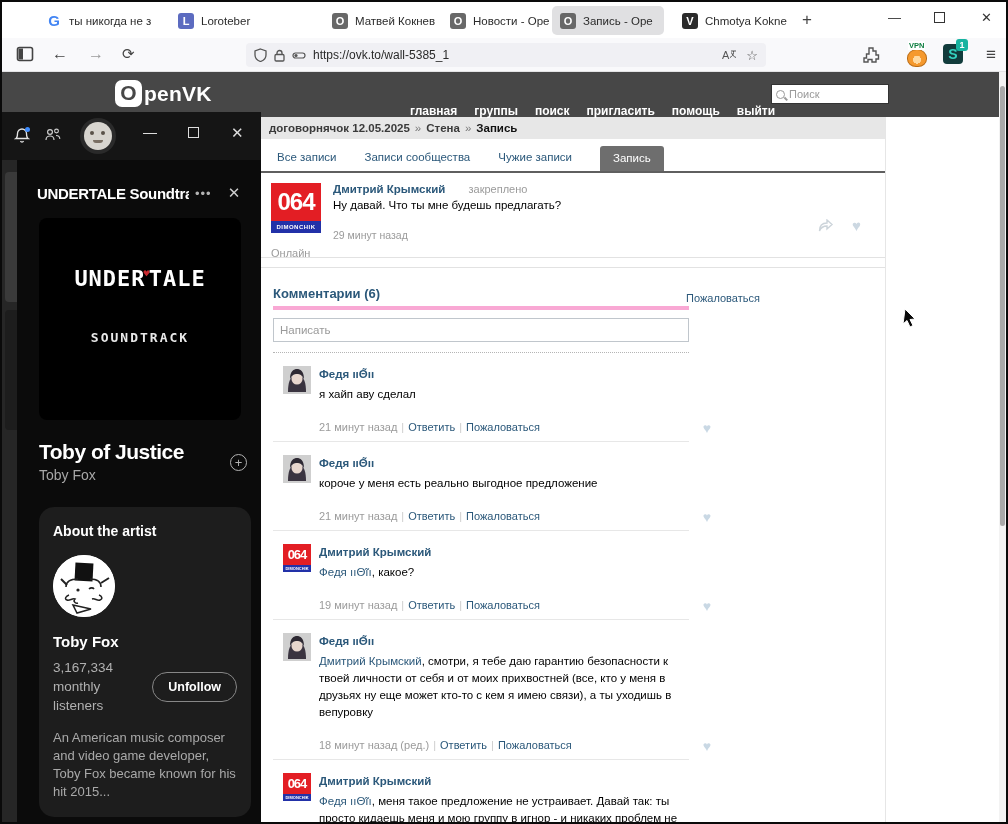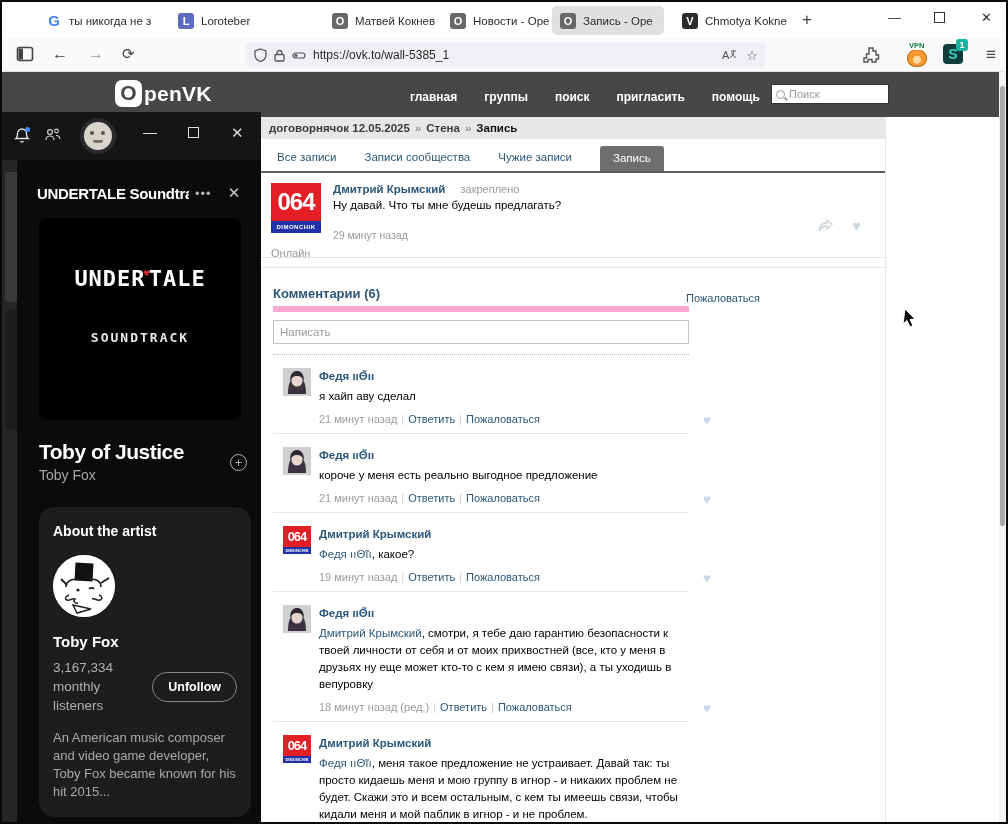--- a/index.html
+++ b/index.html
@@ -27,21 +27,21 @@
   .vpnface{position:absolute;left:2px;top:7px;width:20px;height:18px;border-radius:50% 50% 45% 45%;background:radial-gradient(circle at 50% 60%, #ffd9a0 0 30%, #f5992e 31% 100%);border:1px solid #b96a12}
   .vpnlabel{position:absolute;left:3px;top:-1px;background:#fff;color:#0c7d3f;font-weight:bold;font-size:7.5px;padding:0 1px}
   .sext{position:absolute;left:941px;top:6px;width:20px;height:20px;background:#123c3c;color:#34d3c0;font-weight:bold;font-size:14px;border-radius:4px;text-align:center;line-height:20px}
   .sbadge{position:absolute;left:954px;top:1px;min-width:12px;height:12px;background:#17b3a0;color:#fff;font-size:9px;font-weight:bold;border-radius:3px;text-align:center;line-height:12px;padding:0 2px}
 
   
   .ovk-header{position:absolute;top:70px;left:0;width:1008px;height:45px;background:#474747;z-index:2}
   .ovk-logo{position:absolute;left:113px;top:8px;display:flex;align-items:center;gap:2px}
   .logo-o{width:27px;height:27px;background:#fff;border-radius:7px;color:#474747;font-weight:bold;font-size:21px;text-align:center;line-height:26px}
   .logo-text{color:#fff;font-weight:bold;font-size:21px;letter-spacing:.2px}
-  .ovk-nav{position:absolute;left:408px;top:18px;display:flex;gap:27px}
+  .ovk-nav{position:absolute;left:408px;top:32px;display:flex;gap:17px}
   .ovk-nav a{color:#fff;font-weight:bold;font-size:12px;text-decoration:none}
   .ovk-search{position:absolute;left:769px;top:12px;width:118px;height:20px;background:#fff;border:1px solid #333;display:flex;align-items:center;padding:0 4px;gap:4px}
   .ovk-search input{border:none;outline:none;width:90px;font-size:11px;color:#333;background:transparent}
   .ovk-search input::placeholder{color:#9a9a9a}
   .mag{width:9px;height:9px;border:1.5px solid #9a9a9a;border-radius:50%;position:relative}
   .mag:after{content:"";position:absolute;left:7px;top:7px;width:4px;height:1.5px;background:#9a9a9a;transform:rotate(45deg)}
 
   
   .content{position:absolute;left:259px;top:115px;width:625px;height:709px;background:#fff;border-right:1px solid #e6e6e6;overflow:hidden;z-index:1}
   .crumbs{height:22px;background:#e7e7e7;display:flex;align-items:center;padding:0 8px;font-size:11.5px;color:#3a3a3a;gap:5px}
@@ -50,48 +50,48 @@
   .crumbs .last{font-weight:bold;color:#111}
   .walltabs{display:flex;align-items:flex-end;padding:12px 0 0 16px;border-bottom:2px solid #5f5f5f;height:34px}
   .walltabs a{color:#2B587A;font-size:11.5px;text-decoration:none;margin-right:28px;padding-bottom:8px}
   .walltab-active{background:#6e6e6e;color:#fff !important;padding:6px 13px 7px 13px !important;border-radius:3px 3px 0 0;margin-right:0 !important}
   .post{position:relative;padding:10px 12px 0 72px;min-height:84px}
   .pava{position:absolute;left:10px;top:10px;width:50px;height:50px;background:#e31e24;overflow:hidden}
   .pava .num{color:#fff;font-weight:bold;font-size:24px;text-align:center;line-height:38px;letter-spacing:-1px}
   .pava .strip{position:absolute;left:0;right:0;bottom:0;height:12px;background:#2231a8;color:#fff;font-size:6px;font-weight:bold;text-align:center;line-height:12px;letter-spacing:.5px}
   .pauthor{font-size:11.5px}
   .pauthor a{color:#2B587A;font-weight:bold;text-decoration:none}
-  .pauthor .pin{color:#9b9b9b;font-size:11px;margin-left:12px}
+  .pauthor .pin{color:#9b9b9b;font-size:11px;margin-left:20px}
   .ptext{font-size:11.5px;color:#000;margin-top:4px}
   .ptime{font-size:10.5px;color:#9b9b9b;margin-top:18px}
   .picons{position:absolute;right:24px;top:44px;display:flex;gap:18px;align-items:center}
   .repost{color:#ccd4da;font-size:14px}
   .pheart{color:#ccd8e2;font-size:15px}
   .online{margin:16px 0 0 10px;position:absolute;left:0;top:58px;color:#9b9b9b;font-size:11px}
   .post-wrap{position:relative;padding-bottom:10px}
   .sepline{border-top:1px solid #e2e2e2;margin:0 0}
   .sep2{margin-top:9px}
   .cols{position:relative;padding:8px 12px 0 12px}
-  .chead{color:#2B587A;font-weight:bold;font-size:13px;padding-bottom:5px;border-bottom:6px solid #f9a8d4;width:416px}
+  .chead{color:#2B587A;font-weight:bold;font-size:13px;padding-bottom:5px;border-bottom:4px solid #f9a8d4;width:416px}
   .actions{position:absolute;left:425px;top:8px;width:188px}
   .actions .chead{width:188px}
   .actions a{display:inline-block;margin-top:6px;color:#2B587A;font-size:11px;text-decoration:none}
   .write input{width:416px;height:24px;border:1px solid #c0c6cc;padding:2px 6px;font-size:11.5px;margin:8px 0 10px 0;font-family:"Liberation Sans",sans-serif;color:#333}
   .write input::placeholder{color:#9a9a9a}
   .dotted{border-bottom:1px dotted #b5b5b5;width:416px}
   .comment{position:relative;padding:11px 0 8px 46px;border-bottom:1px solid #e7e7e7;width:416px}
   .comment:last-child{border-bottom:none}
   .cava{position:absolute;left:10px;top:13px;width:28px;height:28px;overflow:hidden;background:#dcdcdc}
   .cava.dima{background:#e31e24}
   .cava.dima .num{color:#fff;font-weight:bold;font-size:13px;text-align:center;line-height:21px;letter-spacing:-1px}
   .cava.dima .strip{position:absolute;left:0;right:0;bottom:0;height:7px;background:#2231a8;color:#fff;font-size:4px;font-weight:bold;text-align:center;line-height:7px}
   .cname{color:#2B587A;font-weight:bold;font-size:11.5px;text-decoration:none}
   .ctext{font-size:11.5px;line-height:17px;width:376px;margin-top:4px;color:#000}
   .mention{color:#2B587A;text-decoration:none}
-  .cmeta{margin-top:8px;font-size:11px;color:#9b9b9b;position:relative;width:392px}
+  .cmeta{margin-top:18px;font-size:11px;color:#9b9b9b;position:relative;width:392px}
   .cmeta a{color:#2B587A;text-decoration:none}
   .cmeta .sp{color:#ccc;margin:0 4px}
   .cheart{position:absolute;right:0;top:-1px;color:#c9d8e4;font-size:14px}
 
   
   .scroll{position:absolute;right:0;top:70px;width:7px;bottom:0;background:#f3f3f3;z-index:4}
   .thumb{position:absolute;left:1px;right:1px;top:14px;height:440px;background:#a9a9a9;border-radius:3px}
 
   
   .spotify{position:absolute;left:0;top:110px;width:259px;height:714px;background:#0b0b0b;z-index:6;color:#fff;overflow:hidden}

